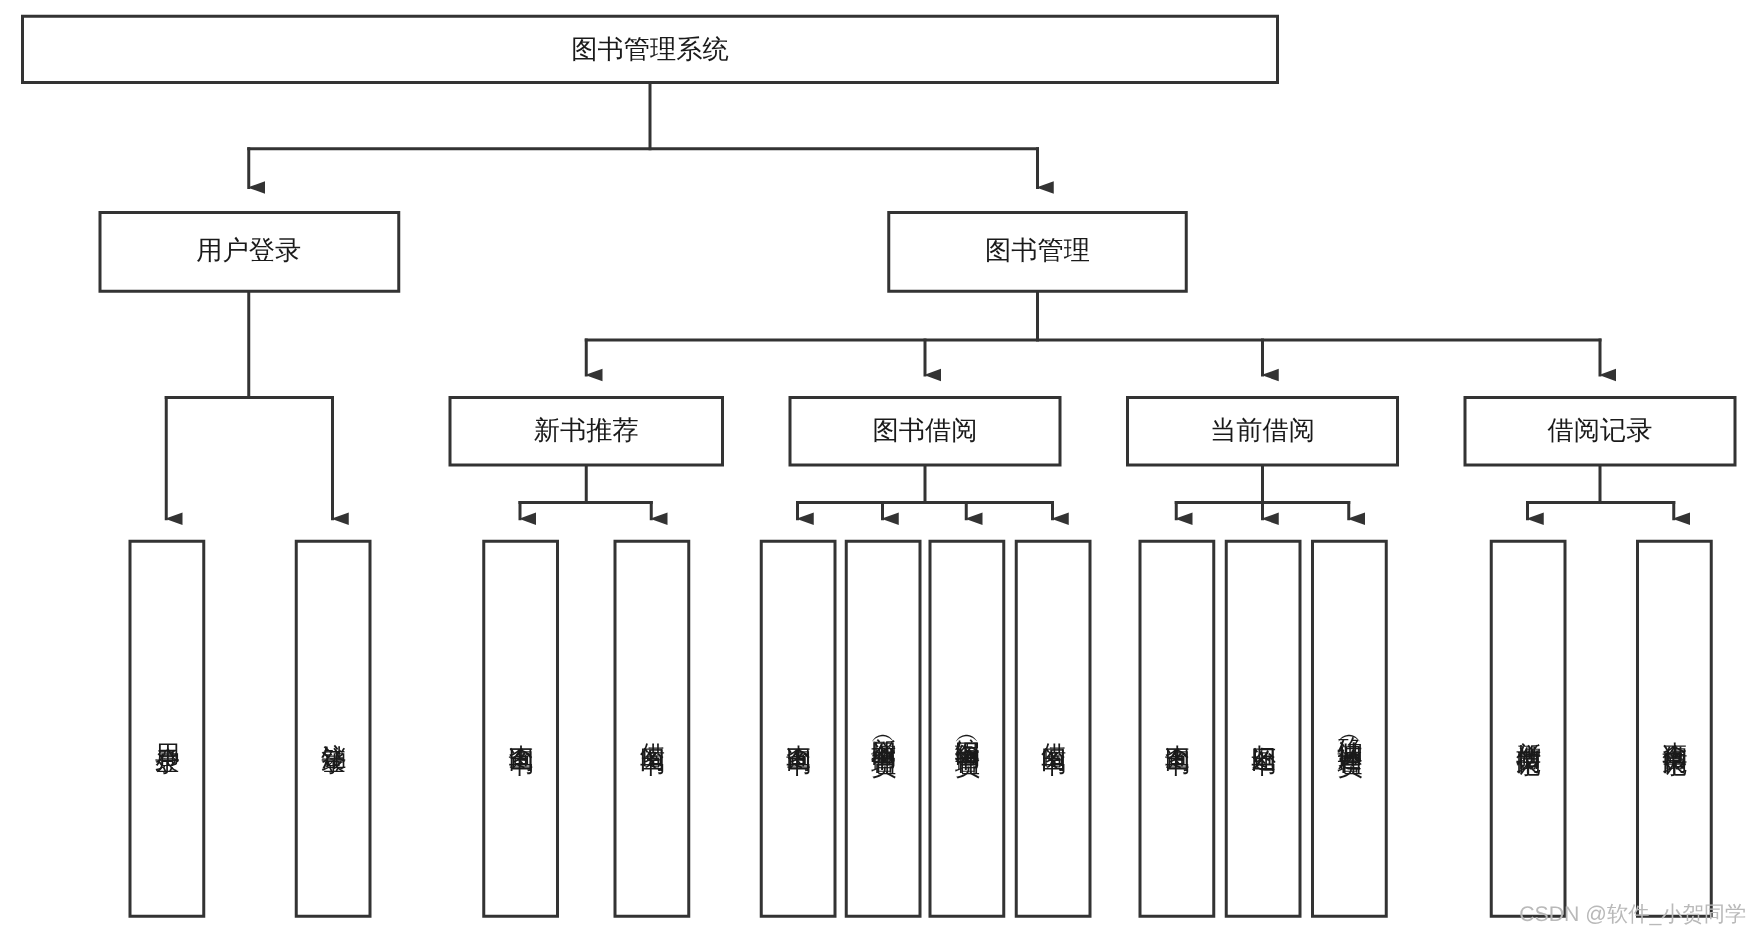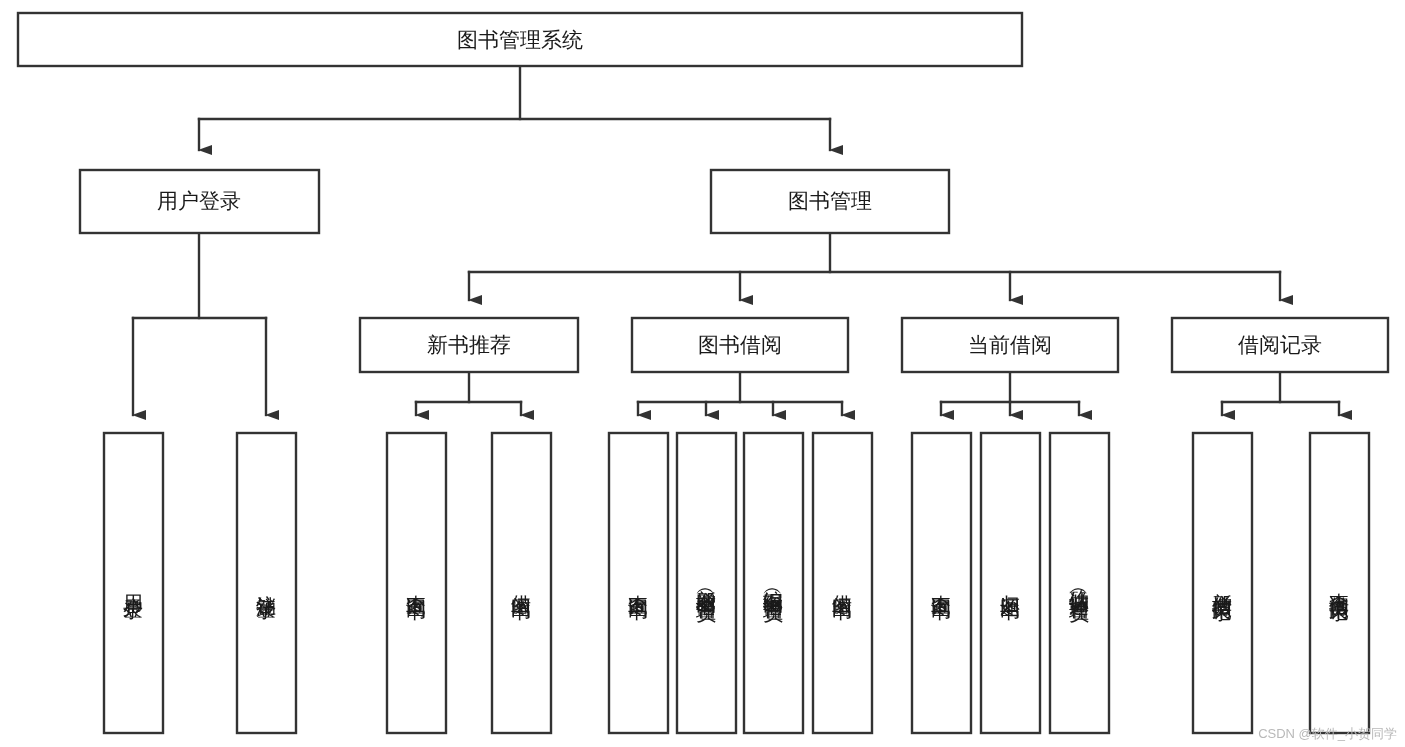--- a/index.html
+++ b/index.html
@@ -61,21 +61,21 @@
     justify-content: center;
     white-space: nowrap;
     pointer-events: none;
     user-select: none;
   }
   .watermark {
     position: absolute;
     right: 8px;
     bottom: 4px;
     font-family: "Liberation Sans", "DejaVu Sans", sans-serif;
-    font-size: 13px;
+    font-size: 17px;
     color: #b9b9b9;
     white-space: nowrap;
     user-select: none;
   }
 </style>
 </head>
 <body>
 
 <div id="diagram-root">
 

